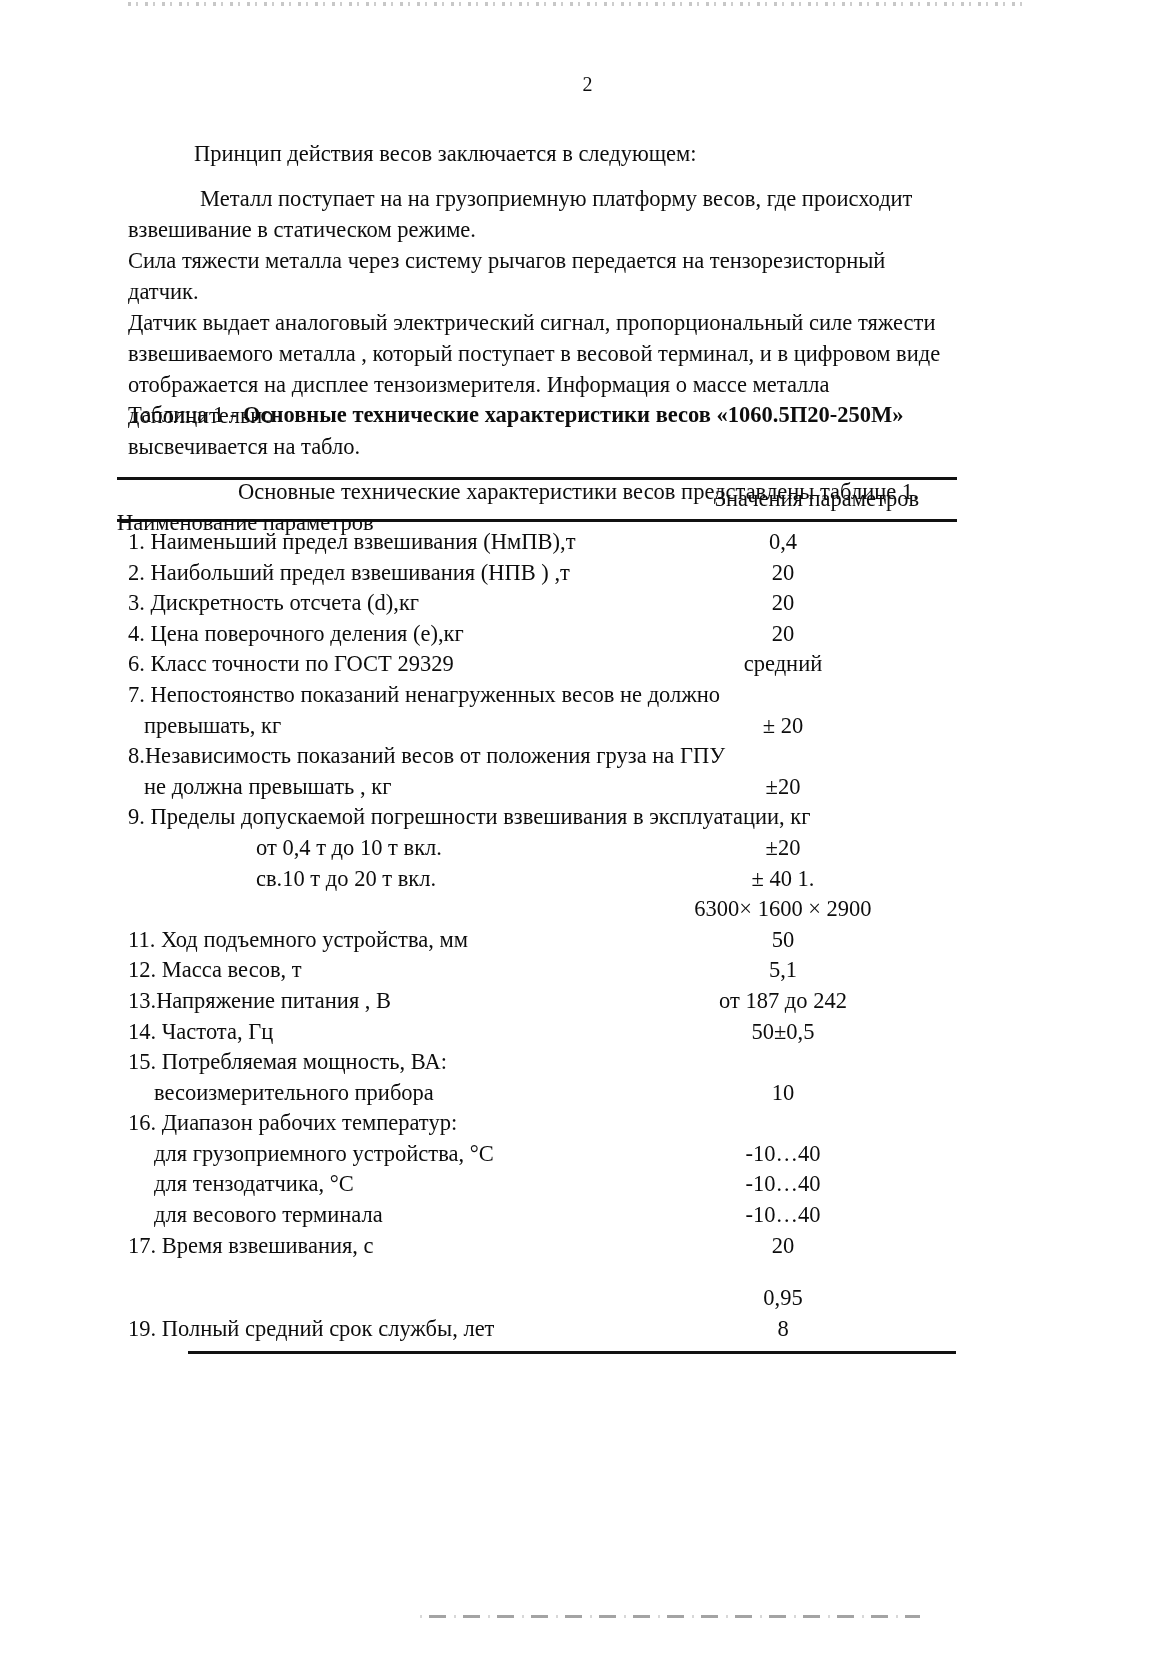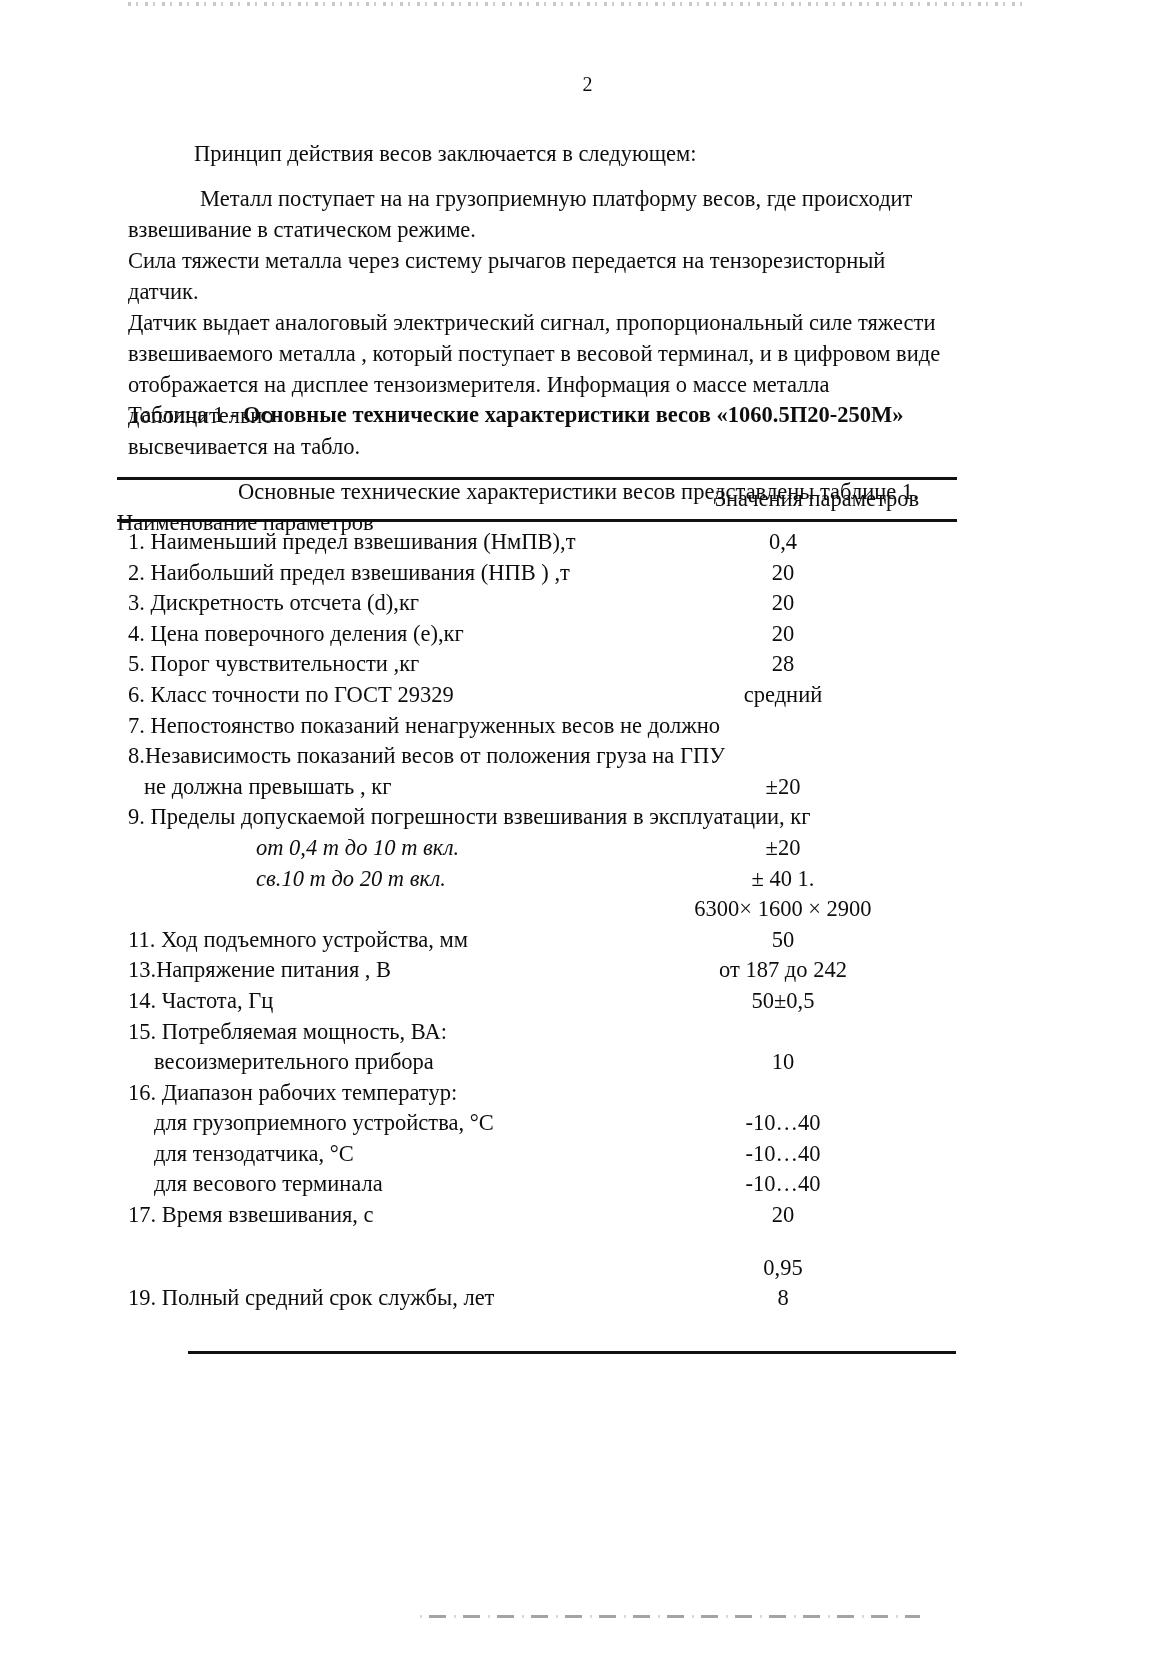--- a/index.html
+++ b/index.html
@@ -153,21 +153,21 @@
   .tval {
     position: absolute;
     left: 545px;
     top: 0;
     width: 220px;
     text-align: center;
     white-space: nowrap;
   }
   .indent-1 { padding-left: 16px; }
   .indent-2 { padding-left: 26px; }
-  .indent-3 { padding-left: 128px; font-style: italic; }
+  .indent-3 { padding-left: 128px; }
 </style>
 </head>
 <body>
 
 <div class="page">
 
   <div class="scan-band-top"></div>
 
   <div class="page-number">2</div>
 
@@ -207,32 +207,32 @@
       </div>
       <div class="trow">
         <span class="tname">3. Дискретность отсчета (d),кг</span>
         <span class="tval">20</span>
       </div>
       <div class="trow">
         <span class="tname">4. Цена поверочного деления (е),кг</span>
         <span class="tval">20</span>
       </div>
       <div class="trow">
-        <span class="tname">5. Порог чувствительности ,кг</span>
-        <span class="tval">28</span>
-      </div>
-      <div class="trow">
         <span class="tname">6. Класс точности  по ГОСТ 29329</span>
         <span class="tval">средний</span>
       </div>
       <div class="trow">
         <span class="tname">7. Непостоянство показаний ненагруженных весов не должно</span>
         <span class="tval"></span>
       </div>
       <div class="trow">
+        <span class="tname indent-1">превышать, кг</span>
+        <span class="tval">± 20</span>
+      </div>
+      <div class="trow">
         <span class="tname">8.Независимость показаний весов от положения груза на ГПУ</span>
         <span class="tval"></span>
       </div>
       <div class="trow">
         <span class="tname indent-1">не должна превышать , кг</span>
         <span class="tval">±20</span>
       </div>
       <div class="trow">
         <span class="tname">9. Пределы допускаемой погрешности взвешивания в эксплуатации, кг</span>
         <span class="tval"></span>
@@ -246,20 +246,24 @@
         <span class="tval">± 40  1.</span>
       </div>
       <div class="trow">
         <span class="tval">6300× 1600 × 2900</span>
       </div>
       <div class="trow">
         <span class="tname">11. Ход подъемного устройства, мм</span>
         <span class="tval">50</span>
       </div>
       <div class="trow">
+        <span class="tname">12. Масса весов,  т</span>
+        <span class="tval">5,1</span>
+      </div>
+      <div class="trow">
         <span class="tname">13.Напряжение питания , В</span>
         <span class="tval">от 187   до 242</span>
       </div>
       <div class="trow">
         <span class="tname">14. Частота, Гц</span>
         <span class="tval">50±0,5</span>
       </div>
       <div class="trow">
         <span class="tname">15. Потребляемая мощность, ВА:</span>
         <span class="tval"></span>

